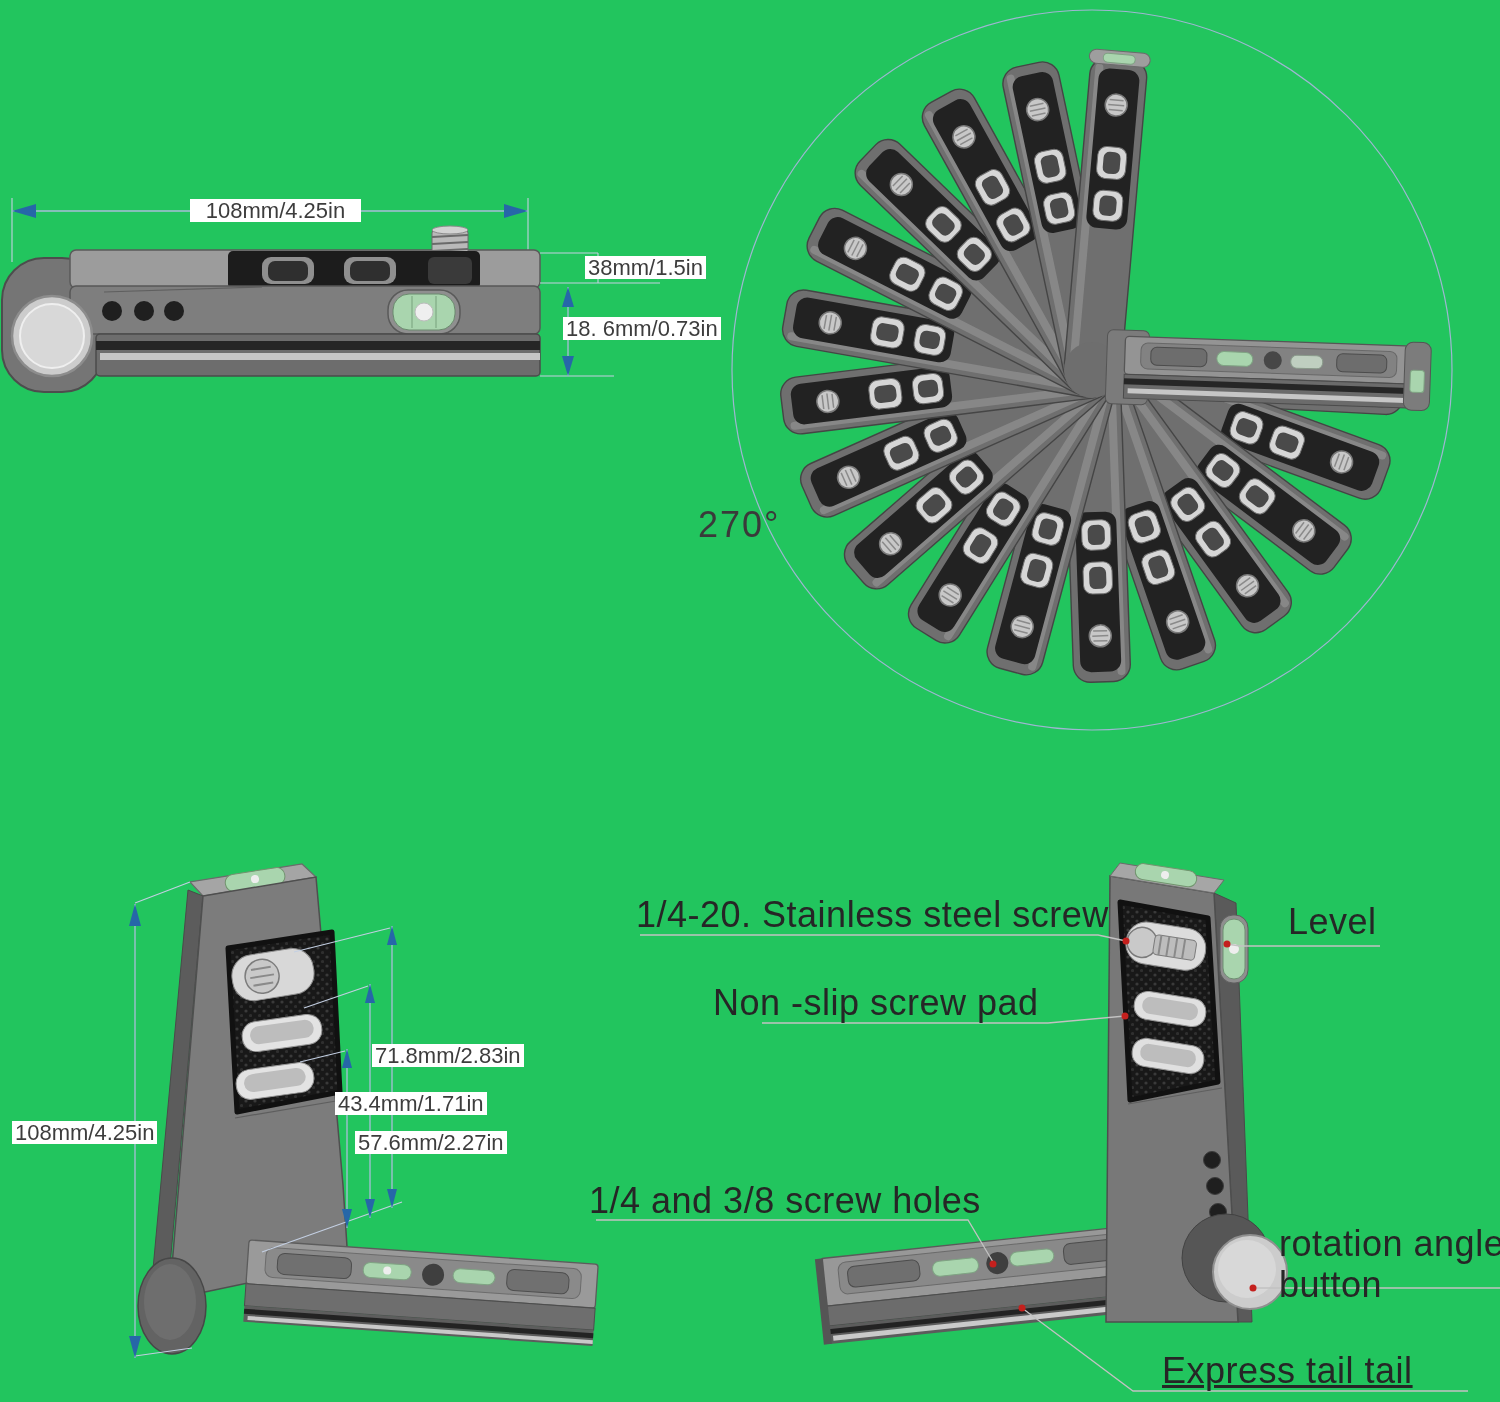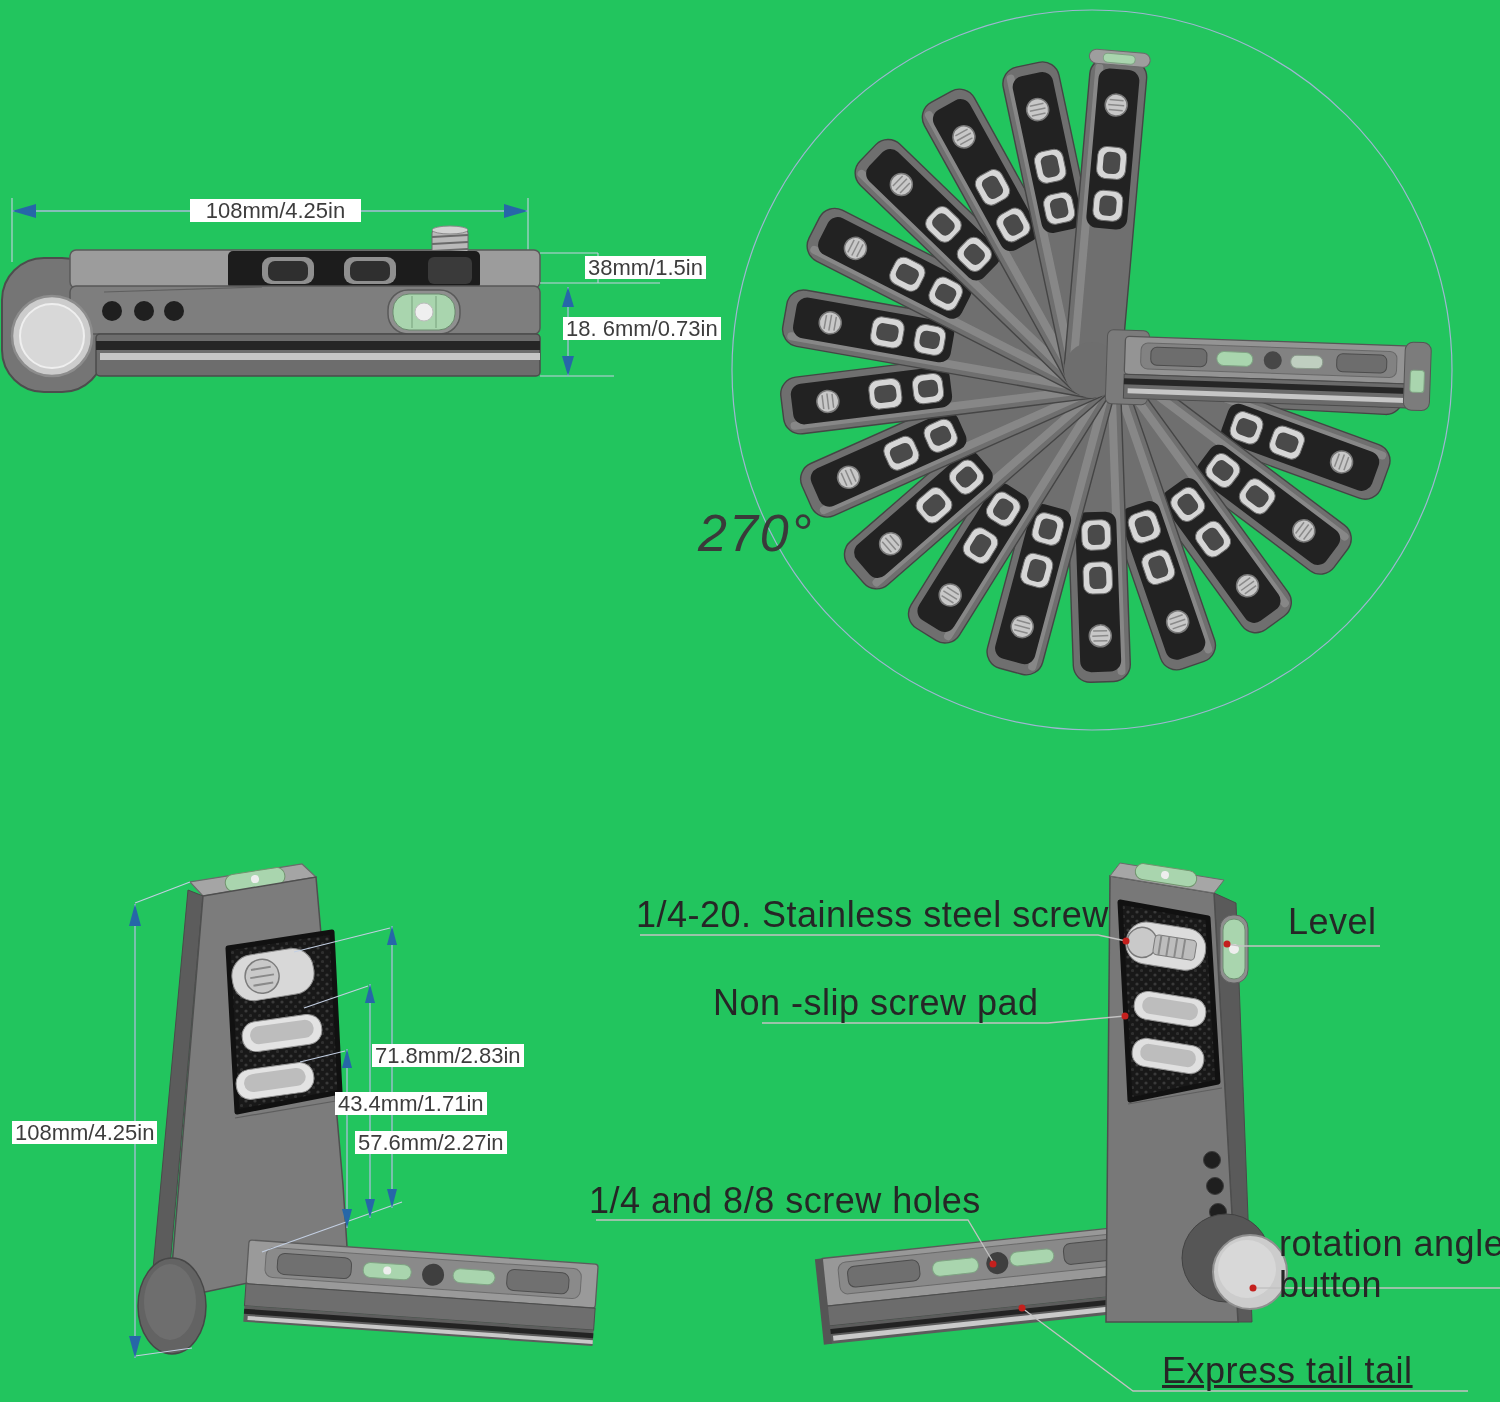--- a/index.html
+++ b/index.html
@@ -3,21 +3,21 @@
 <meta charset="utf-8">
 <style>
   html,body{margin:0;padding:0;background:#ffffff;}
   .canvas{position:relative;width:1500px;height:1402px;background:#22c55e;overflow:hidden;
           font-family:"Liberation Sans", sans-serif;}
   .canvas svg{position:absolute;left:0;top:0;z-index:1;}
   .txt{position:absolute;z-index:2;color:#2b2b2b;white-space:nowrap;line-height:1.05;}
   .dim{font-size:22px;color:#3d3d3d;background:#fff;padding:0 3px;}
   .dim-c{text-align:center;}
   .lbl{font-size:36px;color:#262626;letter-spacing:0.5px;}
-  .deg{font-size:52px;color:#3a3a3a;letter-spacing:2px;font-style:italic;}
+  .deg{font-size:36px;color:#3a3a3a;letter-spacing:2px;}
   .wrap{white-space:normal;line-height:1.15;}
   .spoke{stroke:#4a4a4a;stroke-width:0.8;}
   .bluethin{stroke:#c3cfe2;stroke-width:1.1;fill:none;}
   .dimline{stroke:#a9bdd9;stroke-width:1.3;fill:none;}
   .arr{fill:#2667a8;}
   .leader{stroke:#c2c2c2;stroke-width:1.3;fill:none;}
   .reddot{fill:#c4201d;}
 </style>
 </head>
 <body>
@@ -299,17 +299,17 @@
 <div class="txt deg" style="left:698px;top:506px;">270°</div>
 
 <div class="txt dim" style="left:12px;top:1121px;">108mm/4.25in</div>
 <div class="txt dim" style="left:372px;top:1044px;">71.8mm/2.83in</div>
 <div class="txt dim" style="left:355px;top:1099px;margin-top:32px;">57.6mm/2.27in</div>
 <div class="txt dim" style="left:335px;top:1092px;">43.4mm/1.71in</div>
 
 <div class="txt lbl" style="left:636px;top:896px;">1/4-20. Stainless steel screw</div>
 <div class="txt lbl" style="left:713px;top:984px;">Non -slip screw pad</div>
 <div class="txt lbl" style="left:1288px;top:903px;">Level</div>
-<div class="txt lbl" style="left:589px;top:1182px;">1/4 and 8/8 screw holes</div>
+<div class="txt lbl" style="left:589px;top:1182px;">1/4 and 3/8 screw holes</div>
 <div class="txt lbl wrap" style="left:1279px;top:1223px;width:235px;">rotation angle button</div>
 <div class="txt lbl" style="left:1162px;top:1352px;text-decoration:underline;">Express tail tail</div>
 
 </div>
 
 </body></html>

